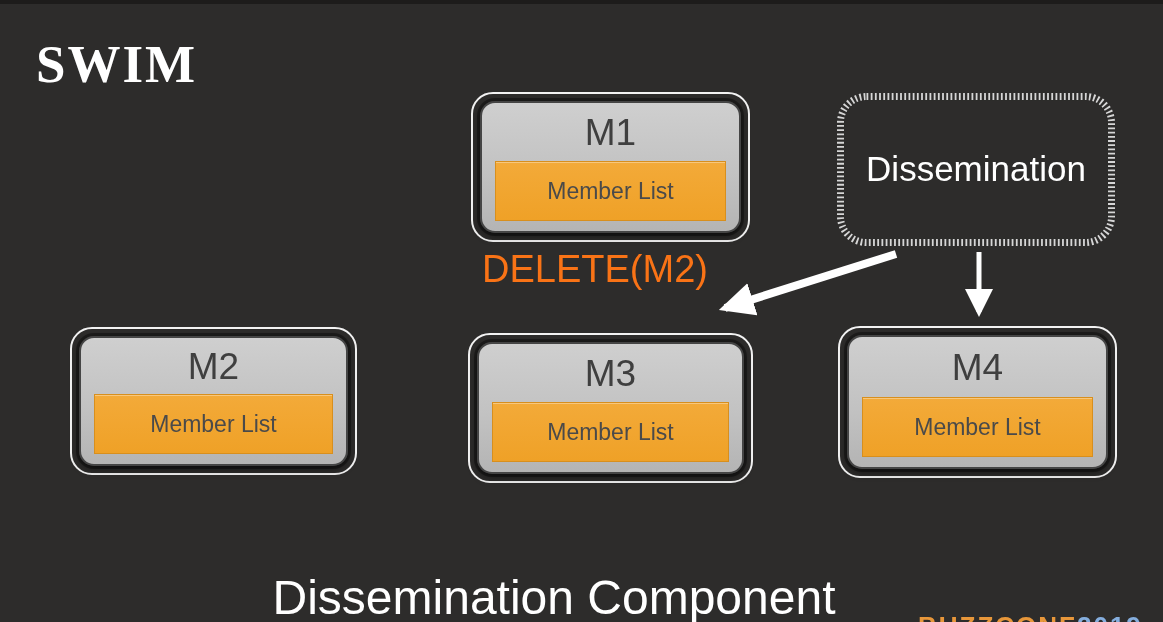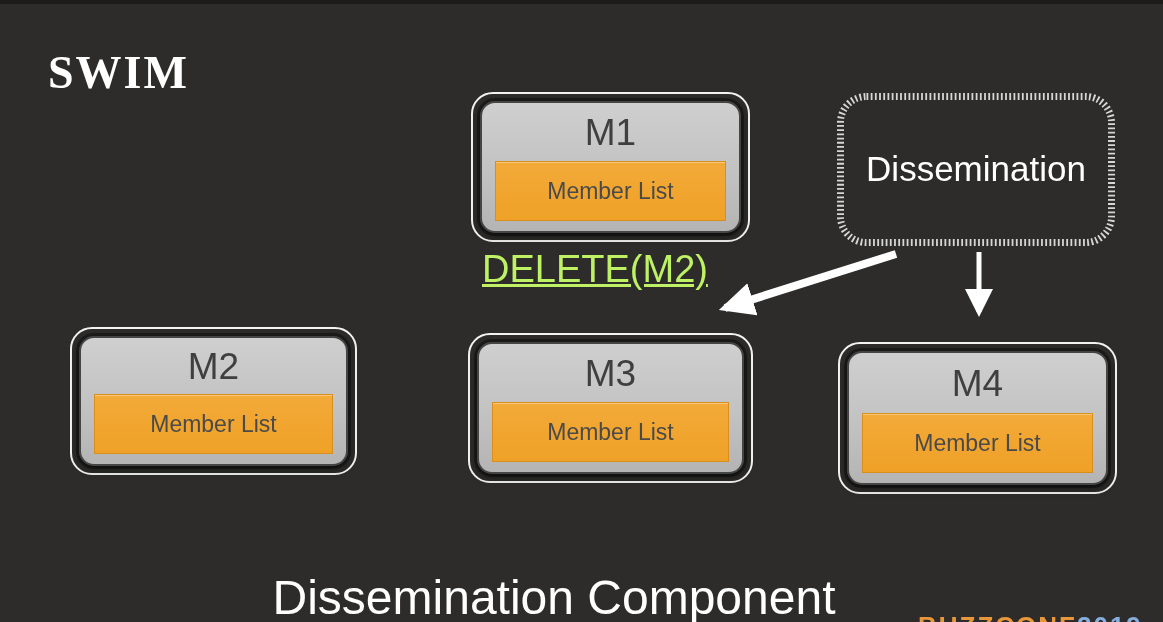--- a/index.html
+++ b/index.html
@@ -11,24 +11,24 @@
     font-family:"Liberation Sans",sans-serif;
   }
   .top-strip{
     position:absolute;left:0;top:0;width:100%;height:4px;
     background:#1d1c1b;
   }
   .swim-title{
     position:absolute;left:36px;top:34px;
     font-family:"Liberation Serif",serif;
     font-weight:bold;
-    font-size:46px;
+    font-size:53px;
     letter-spacing:2px;
     color:#ffffff;
-    margin:12px;
+    margin:0;
   }
   
   .node{
     position:absolute;
     border:2px solid #f2f2f2;
     border-radius:22px;
     padding:7px;
     box-sizing:border-box;
   }
   .node-inner{
@@ -54,41 +54,40 @@
     border:1px solid #d88f1d;
     border-radius:0;
     display:flex;align-items:center;justify-content:center;
     font-size:23px;
     color:#4a4a4a;
     box-shadow:inset 0 1px 0 rgba(255,255,255,0.35);
   }
   .node-m1{left:471px;top:92px;width:279px;height:150px;}
   .node-m2{left:70px; top:327px;width:287px;height:148px;text-align:right;}
   .node-m3{left:468px;top:333px;width:285px;height:150px;}
-  .node-m4{left:838px;top:342px;width:279px;height:152px;}
+  .node-m4{left:838px;top:326px;width:279px;height:152px;}
   
   .dissem{
     position:absolute;left:836px;top:92px;width:280px;height:155px;
   }
   .dissem svg.hatch{position:absolute;left:0;top:0;width:100%;height:100%;}
   .dissem-text{
     position:absolute;left:0;top:0;width:100%;height:100%;
     display:flex;flex-direction:row;align-items:center;justify-content:center;
     color:#ffffff;
     font-size:35px;
     line-height:1.27;
     text-align:center;
   }
   
   .delete-label{
     position:absolute;left:482px;top:248px;
-    color:#bef264;
+    color:#f97316;
     font-size:38px;
     white-space:nowrap;
-    text-decoration:underline;
   }
   .caption{
     position:absolute;left:554px;top:570px;
     transform:translateX(-50%);
     color:#ffffff;
     font-size:48px;
     white-space:nowrap;
   }
   
   .arrows{

